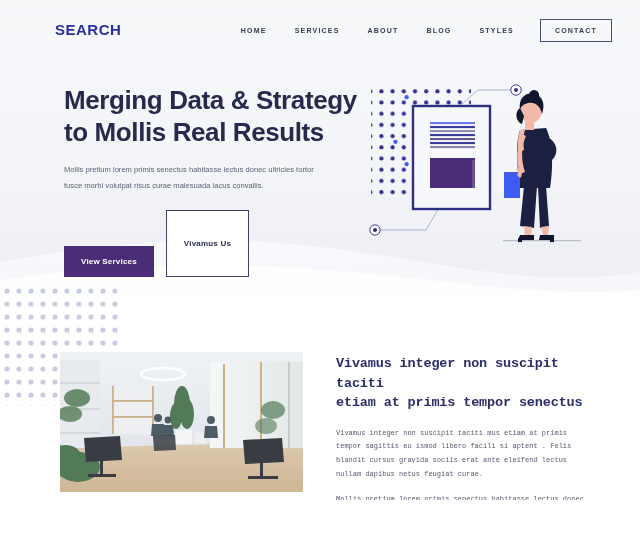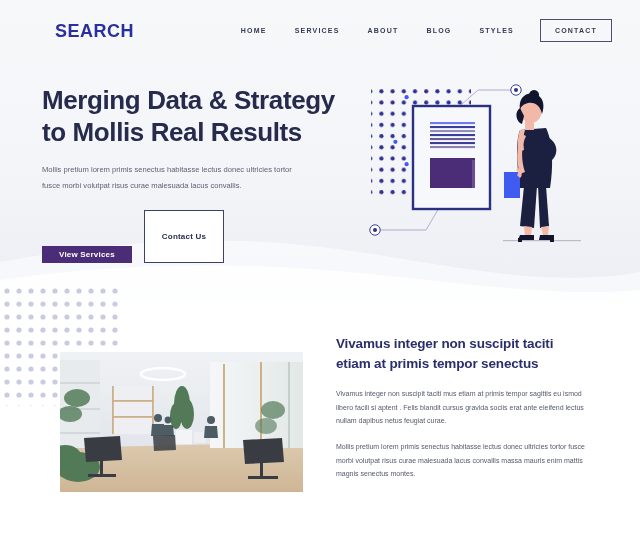--- a/index.html
+++ b/index.html
@@ -21,69 +21,69 @@
     position:absolute; left:0; bottom:-2px; width:640px; height:70px;
   }
 
   
   .nav {
     position:absolute; left:0; top:0; width:640px; height:56px;
     display:flex; align-items:center; z-index:20;
   }
   .logo {
     position:absolute; left:55px; top:21px;
-    font-size:18px; font-weight:bold; letter-spacing:.5px;
+    font-size:15px; font-weight:bold; letter-spacing:.5px;
     color:#2a2f9c; font-family:"Liberation Sans", sans-serif;
   }
   .nav-links {
     position:absolute; right:28px; top:19px;
     display:flex; align-items:center; gap:0px;
   }
   .nav-link {
     font-size:7px; font-weight:bold; letter-spacing:1.2px;
     color:#343a52; text-decoration:none; padding:0 14px;
     line-height:18px; white-space:nowrap;
   }
   .nav-cta {
     margin-left:12px; border:1px solid #4a4f77;
     font-size:7px; font-weight:bold; letter-spacing:1.2px; color:#343a52;
     padding:7px 14px; background:transparent; white-space:nowrap;
   }
 
   
-  .hero-left { position:absolute; left:42px; top:85px; width:300px; z-index:10; }
+  .hero-left { position:absolute; left:64px; top:85px; width:300px; z-index:10; }
   .hero-h1 {
     font-size:26px; line-height:1.22; font-weight:bold;
     color:#262b4d; letter-spacing:-0.4px;
   }
   .hero-p {
     margin-top:14px; font-size:7.6px; line-height:2.0; color:#5e6275;
     max-width:265px;
   }
   .hero-btns { margin-top:17px; display:flex; gap:12px; }
   .btn-primary {
     background:#4b2c76; color:#fff; font-size:8px; font-weight:bold;
-    padding:4px 17px; border:none; letter-spacing:.2px;margin-top:36px;
+    padding:11px 17px; border:none; letter-spacing:.2px;margin-top:36px;
   }
   .btn-outline {
     background:#fff; color:#2b2f4e; font-size:8px; font-weight:bold;
     padding:11px 17px; border:1px solid #3d4166; letter-spacing:.2px;
   }
 
   
   .hero-art { position:absolute; left:368px; top:78px; width:250px; height:180px; }
 
   
   .sec2 { position:absolute; left:0; top:300px; width:640px; height:200px; background:#fff; }
   .dotfield-left { position:absolute; left:4px; top:-12px; width:120px; height:118px; }
   .sec2-img {
     position:absolute; left:60px; top:52px; width:243px; height:140px;
     overflow:hidden; background:#cfd6dd;
   }
-  .sec2-right { position:absolute; left:336px; top:34px; width:252px; }
+  .sec2-right { position:absolute; left:336px; top:54px; width:252px;font-family:Liberation Mono, monospace; }
   .sec2-h2 {
     font-size:13.5px; line-height:1.45; font-weight:bold; color:#2a2f6b;
     letter-spacing:-0.15px;
   }
   .sec2-p {
     margin-top:14px; font-size:7px; line-height:1.95; color:#55596e;
   }
   .sec2-p + .sec2-p { margin-top:12px; }
 
   
@@ -114,21 +114,21 @@
     </div>
 
     <div class="hero-left">
       <h1 class="hero-h1">
         <span>Merging Data &amp; Strategy</span><br>
         <span>to Mollis Real Results</span>
       </h1>
       <p class="hero-p">Mollis pretium lorem primis senectus habitasse lectus donec ultricies tortor fusce morbi volutpat risus curae malesuada lacus convallis.</p>
       <div class="hero-btns">
         <button class="btn-primary">View Services</button>
-        <button class="btn-outline">Contact Us</button>
+        <button class="btn-outline">Vivamus Us</button>
       </div>
     </div>
 
     <svg class="hero-art" viewBox="0 0 250 180">
       <defs>
         <pattern id="dots" x="0" y="0" width="11.2" height="11.2" patternUnits="userSpaceOnUse">
           <circle cx="2.2" cy="2.2" r="2.1" fill="#2e3192"></circle>
         </pattern>
       </defs>
 

